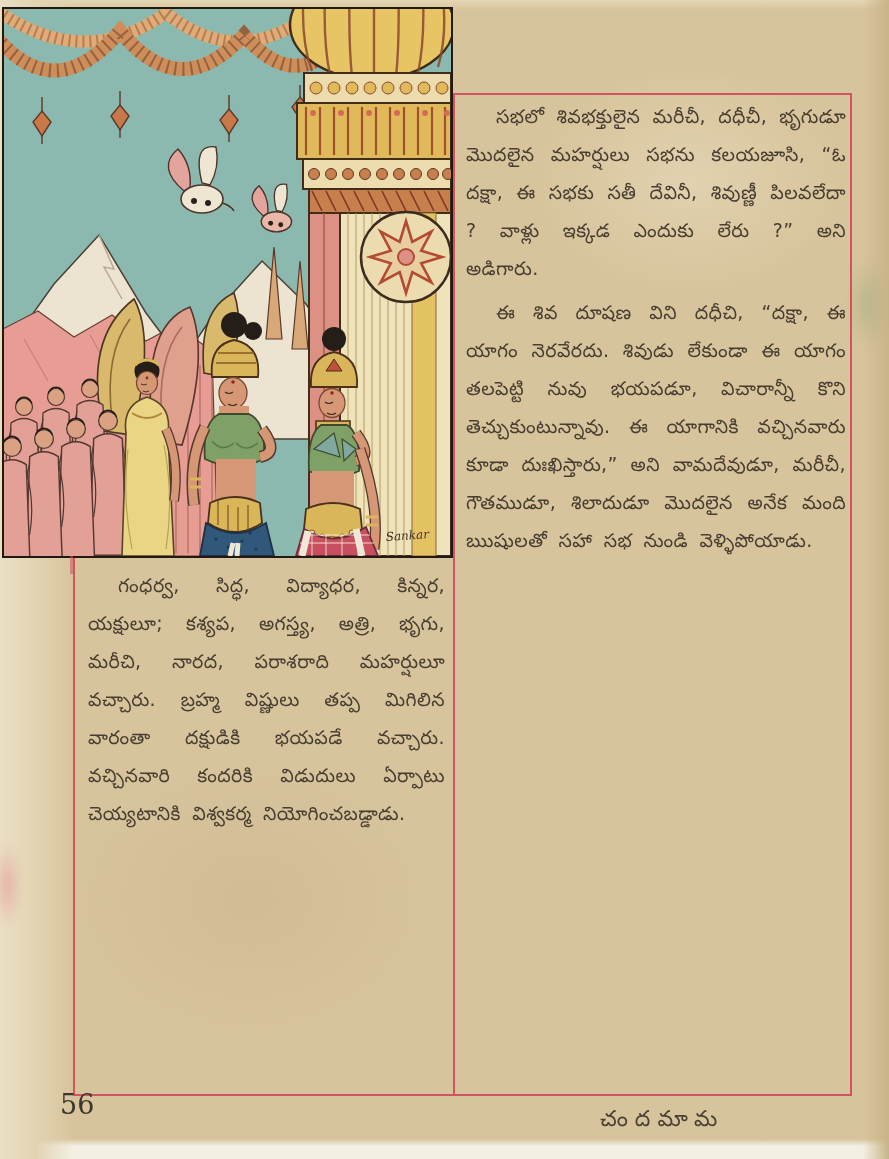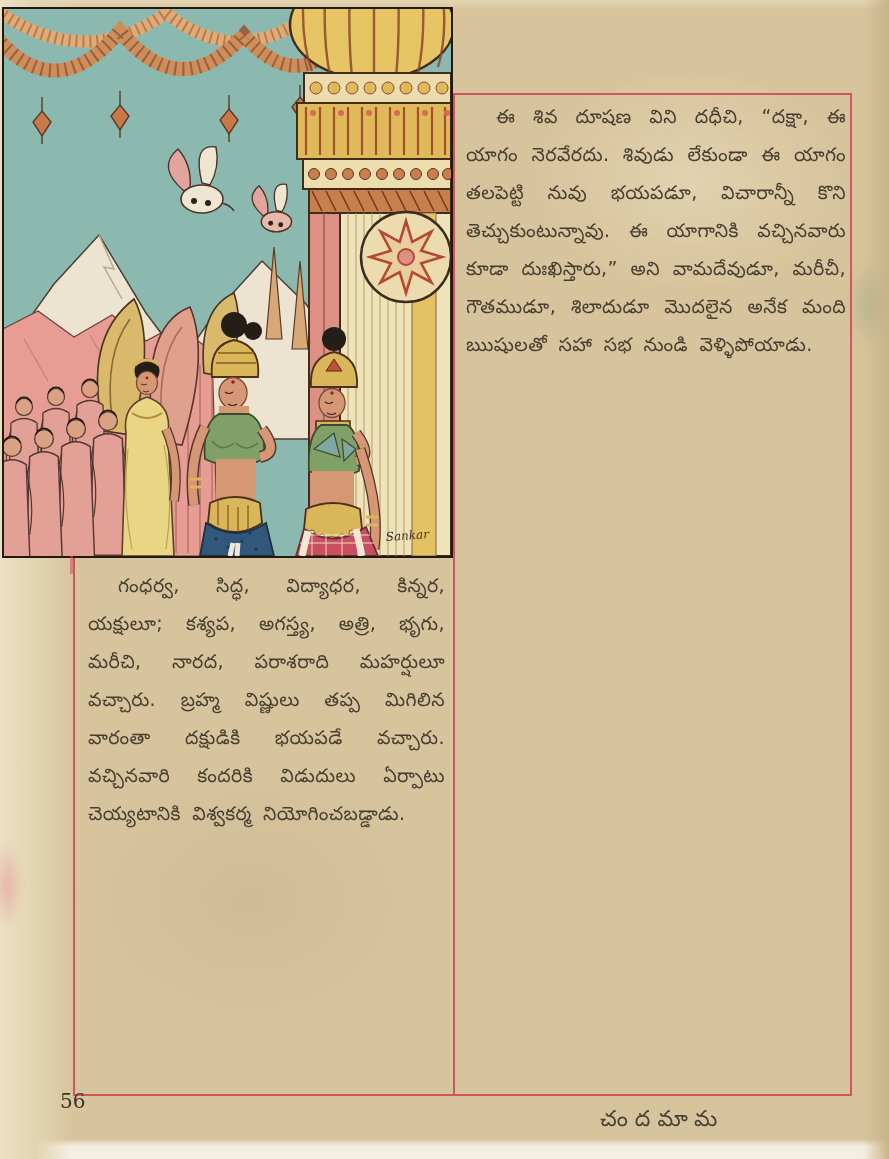--- a/index.html
+++ b/index.html
@@ -19,21 +19,21 @@
     border-left:2.5px solid #cf5560;z-index:1;}
   .pic{position:absolute;left:2px;top:7px;width:447px;height:547px;
     border:2px solid #201a13;background:#8cb9af;z-index:2;overflow:hidden;}
   .pic svg{display:block;width:447px;height:547px;}
   .col{position:absolute;z-index:2;color:#473e31;font-size:19px;line-height:38px;
     text-align:justify;overflow:hidden;}
   .col p{margin:0 0 6px 0;text-indent:30px;word-spacing:5px;letter-spacing:.4px;}
   .col-right{left:466px;top:97px;width:380px;height:992px;}
   .col-left{left:88px;top:566px;width:357px;height:528px;}
   .pageno{position:absolute;left:60px;top:1089px;z-index:2;
-    font-family:"DejaVu Serif","Liberation Serif",serif;font-size:20px;color:#3c352b;}
+    font-family:"DejaVu Serif","Liberation Serif",serif;font-size:27px;color:#3c352b;}
   .mag-title{position:absolute;left:600px;top:1106px;width:248px;z-index:2;
     font-size:22px;letter-spacing:7px;color:#4a4234;}
   .smudge-green{position:absolute;left:846px;top:258px;width:42px;height:92px;z-index:0;
     background:radial-gradient(closest-side,rgba(125,155,115,.30),rgba(0,0,0,0));filter:blur(3px);}
   .smudge-pink{position:absolute;left:-8px;top:842px;width:30px;height:86px;z-index:3;
     background:radial-gradient(closest-side,rgba(226,118,134,.40),rgba(0,0,0,0));filter:blur(3px);}
   .mark-pink{position:absolute;left:70px;top:556px;width:3px;height:18px;z-index:3;
     background:rgba(208,80,100,.55);}
 </style>
 </head>
@@ -295,20 +295,21 @@
             <path d="M308,522 v25 M322,526 v21 M338,528 v19 M354,522 v25"></path>
           </g>
         <path d="M304,522 L298,547 M352,520 L358,547" stroke="#efe8d6" stroke-width="7"></path>
       </g>
 
       <text x="382" y="532" font-size="12" font-style="italic" font-family="DejaVu Serif, Liberation Serif, serif" fill="#42302a" transform="rotate(-4 382 532)">Sankar</text>
     </svg>
   </div>
 
   <div class="col col-right">
+    <p>సభలో శివభక్తులైన మరీచీ, దధీచీ, భృగుడూ మొదలైన మహర్షులు సభను కలయజూసి, “ఓ దక్షా, ఈ సభకు సతీ దేవినీ, శివుణ్ణీ పిలవలేదా ? వాళ్లు ఇక్కడ ఎందుకు లేరు ?” అని అడిగారు.</p>
     <p>ఈ శివ దూషణ విని దధీచి, “దక్షా, ఈ యాగం నెరవేరదు. శివుడు లేకుండా ఈ యాగం తలపెట్టి నువు భయపడూ, విచారాన్నీ కొని తెచ్చుకుంటున్నావు. ఈ యాగానికి వచ్చినవారు కూడా దుఃఖిస్తారు,” అని వామదేవుడూ, మరీచీ, గౌతముడూ, శిలాదుడూ మొదలైన అనేక మంది ఋషులతో సహా సభ నుండి వెళ్ళిపోయాడు.</p>
   </div>
 
   <div class="col col-left">
     <p>గంధర్వ, సిద్ధ, విద్యాధర, కిన్నర, యక్షులూ; కశ్యప, అగస్త్య, అత్రి, భృగు, మరీచి, నారద, పరాశరాది మహర్షులూ వచ్చారు. బ్రహ్మ విష్ణులు తప్ప మిగిలిన వారంతా దక్షుడికి భయపడే వచ్చారు. వచ్చినవారి కందరికి విడుదులు ఏర్పాటు చెయ్యటానికి విశ్వకర్మ నియోగించబడ్డాడు.</p>
   </div>
 
   <div class="pageno">56</div>
   <div class="mag-title">చందమామ</div>
 

